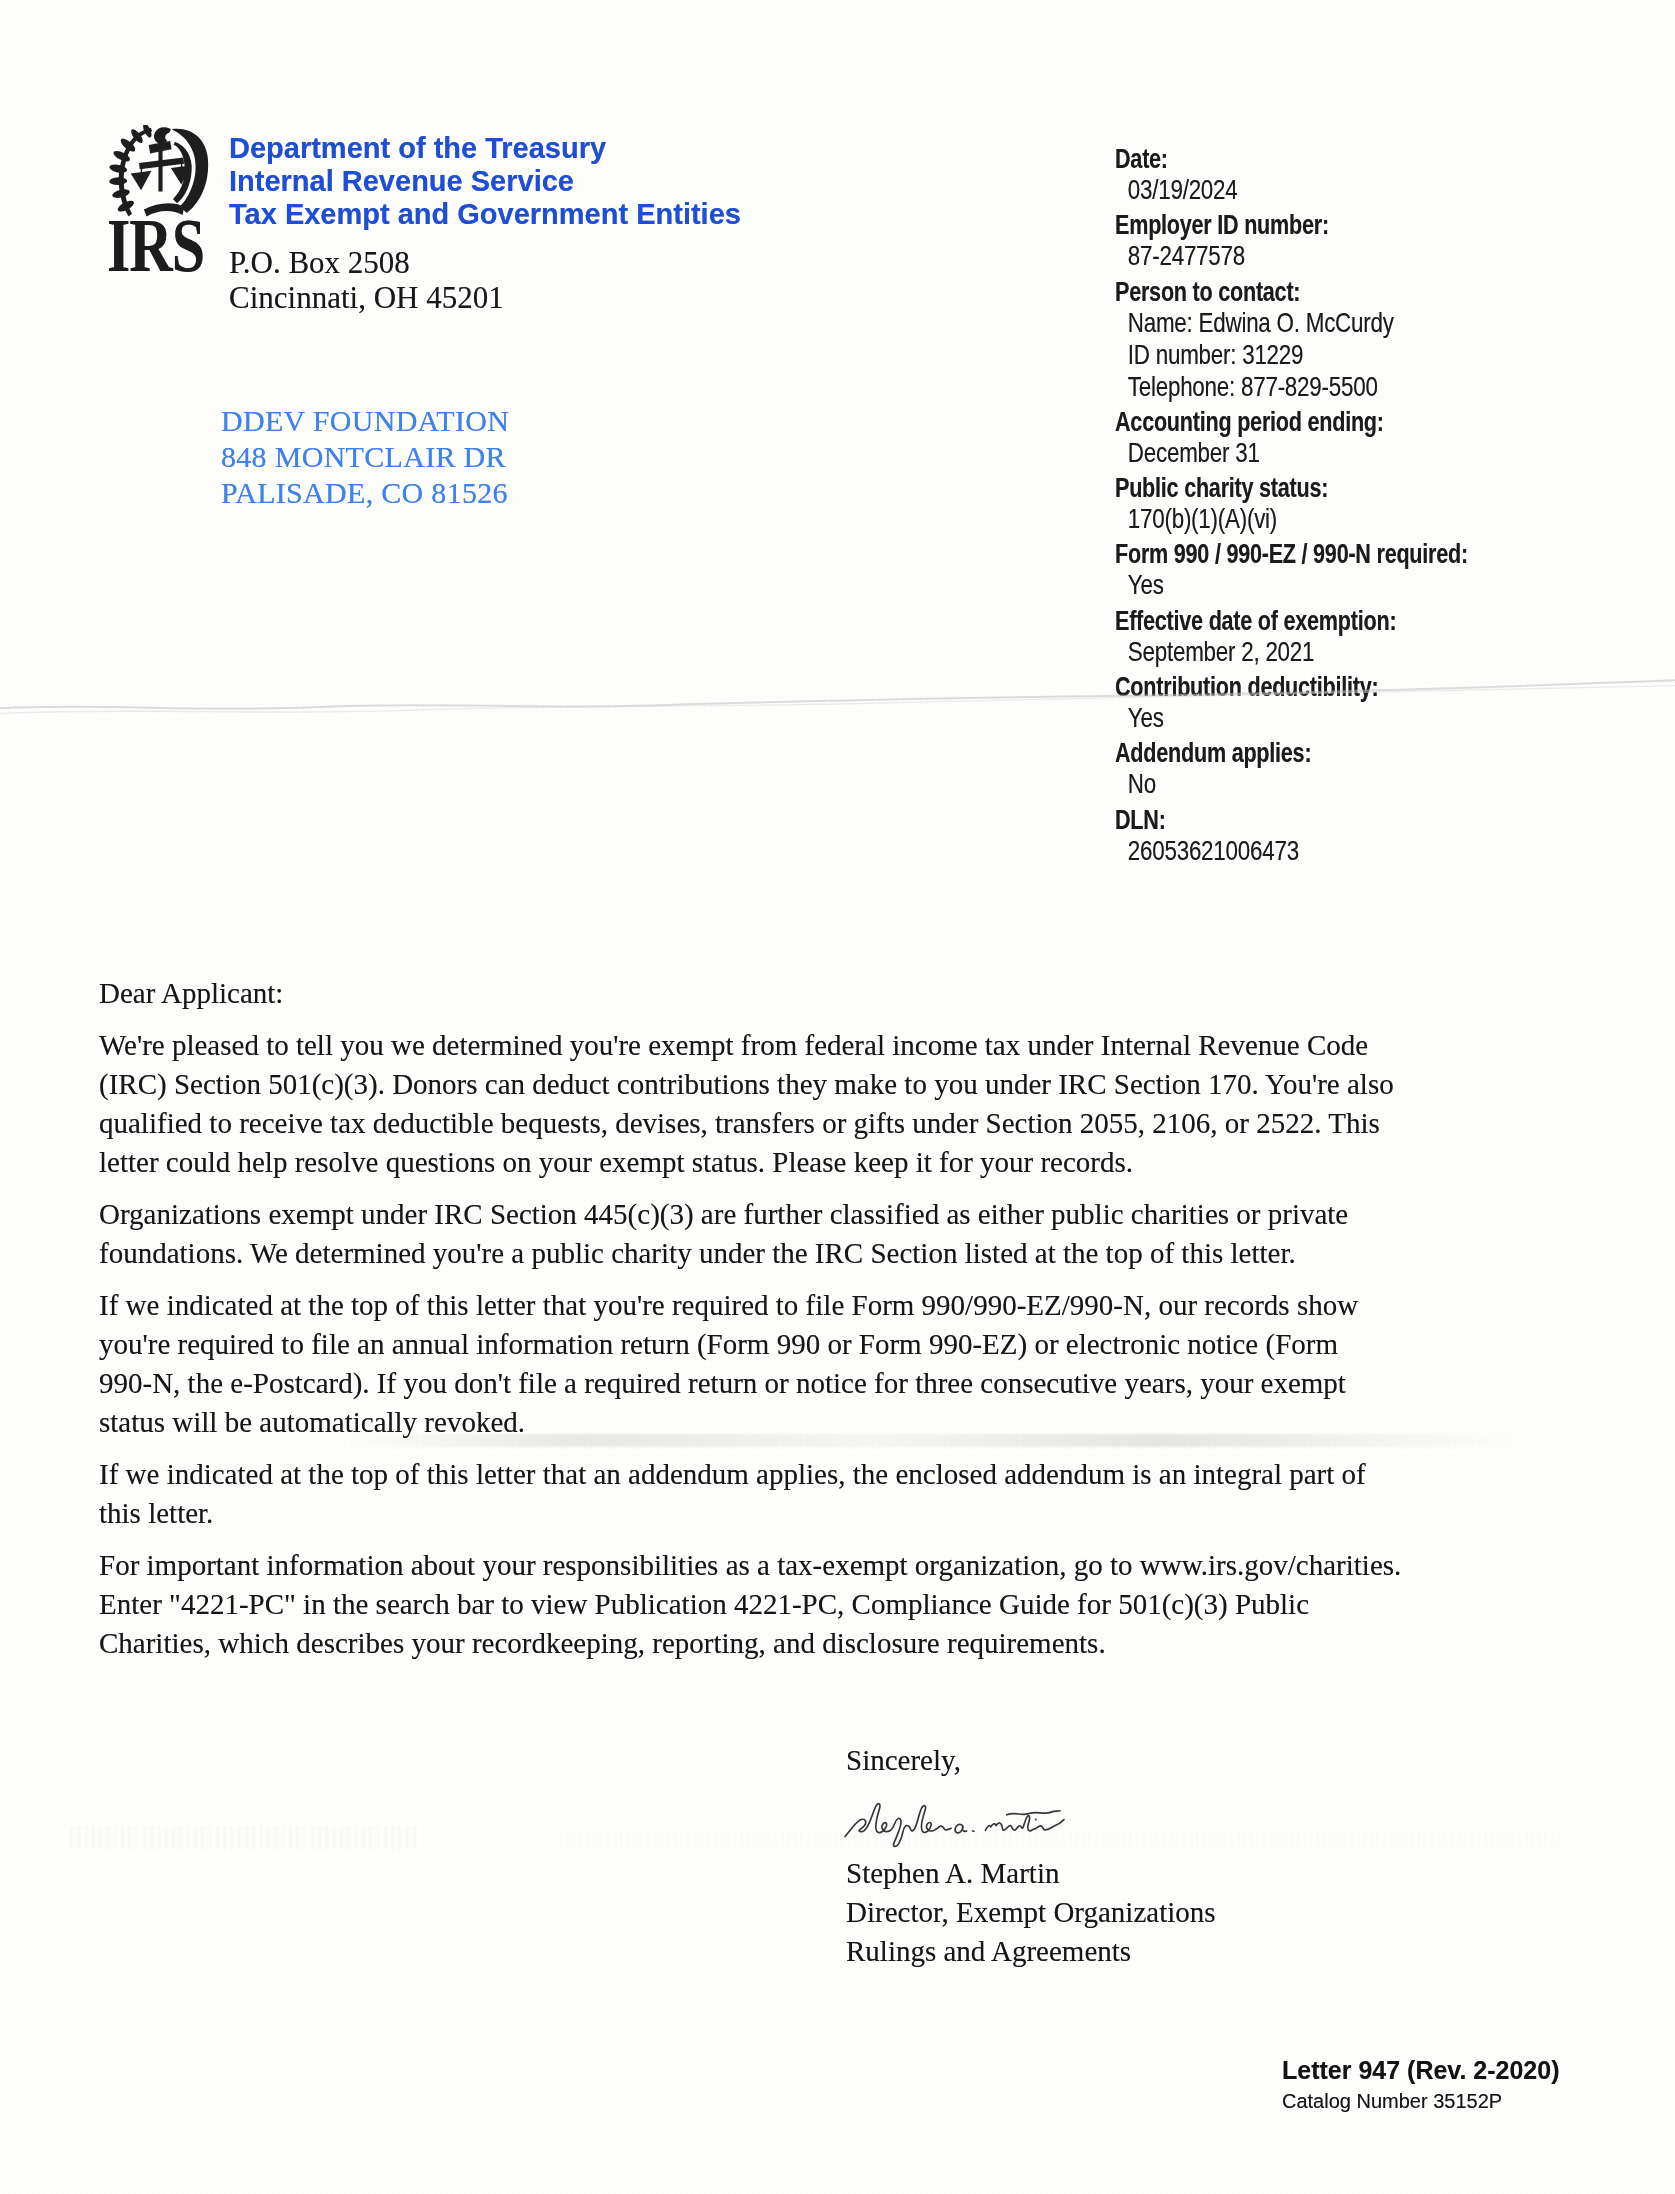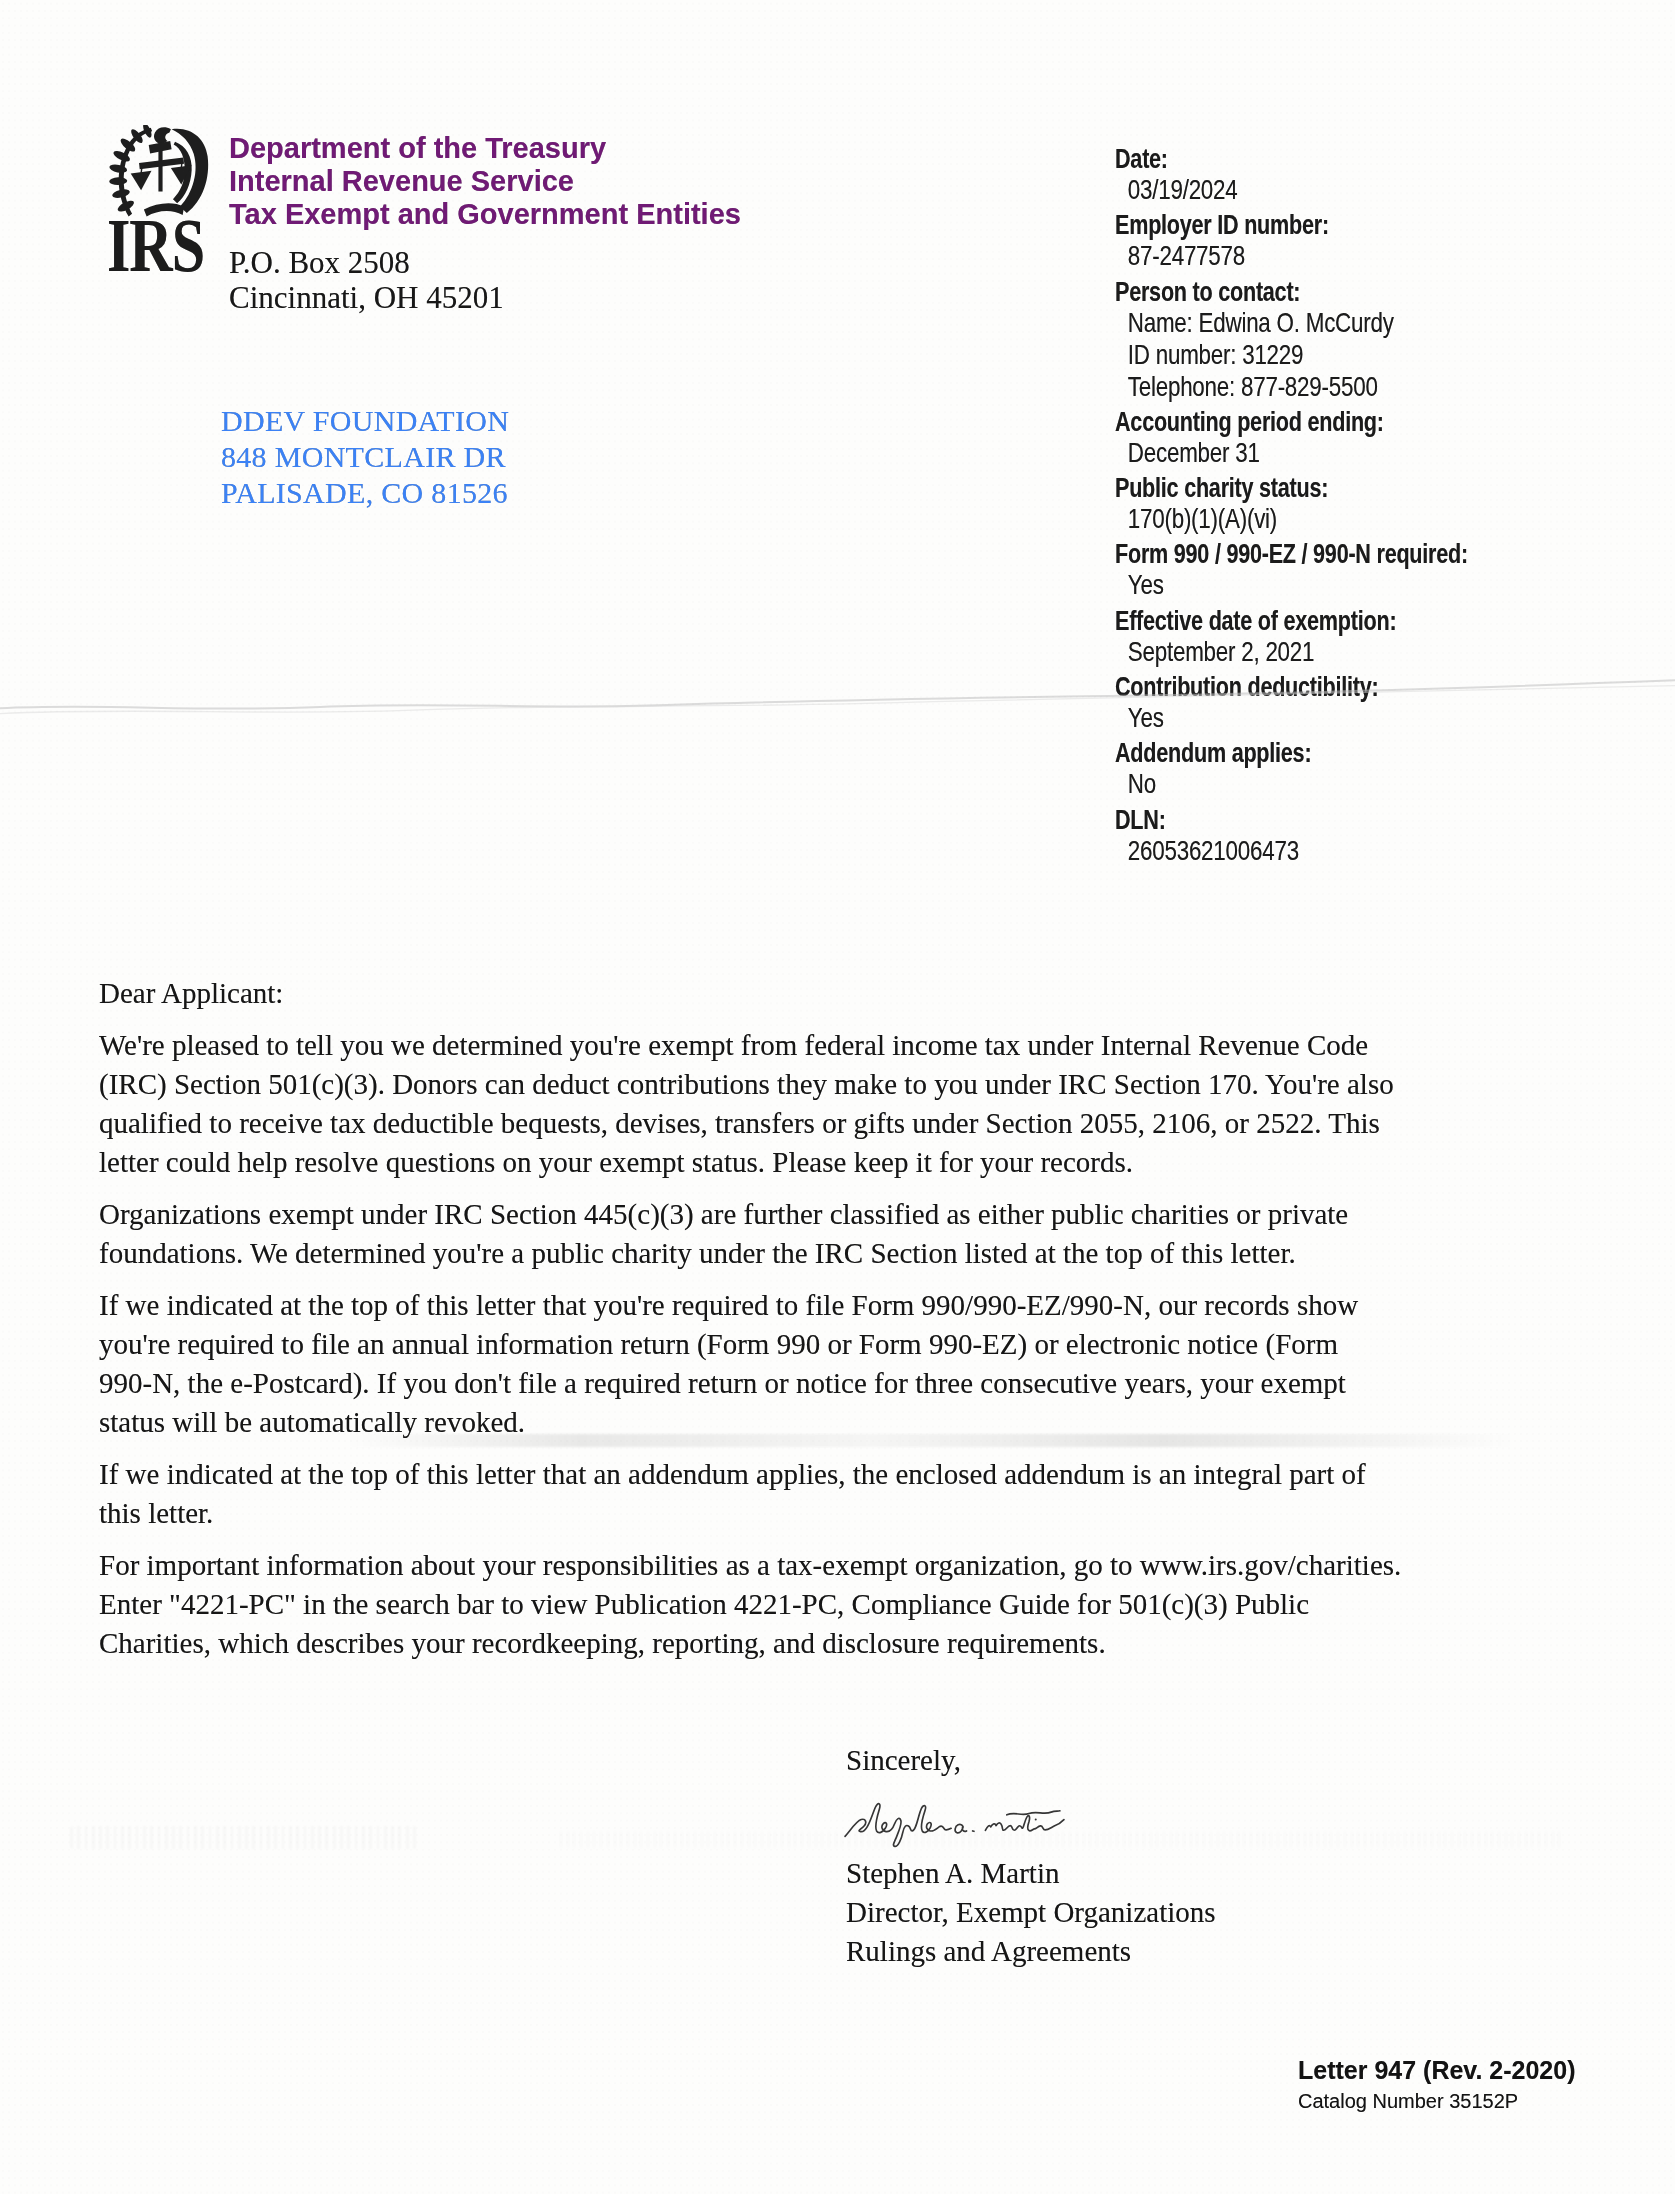--- a/index.html
+++ b/index.html
@@ -23,21 +23,21 @@
   .eagle{ position:absolute; left:105px; top:125px; width:111px; height:97px; }
   .irs-wordmark{
     position:absolute; left:107px; top:212px;
     font-family:"Liberation Serif", serif; font-weight:bold;
     font-size:77px; line-height:67px; letter-spacing:-1.3px;
     transform:scaleX(.78); transform-origin:left top; color:#1c1c1c;
   }
   .letterhead-text{ position:absolute; left:229px; top:132px; }
   .lh-bold{
     font-family:"Liberation Sans", sans-serif; font-weight:bold;
-    font-size:29px; line-height:33px; color:#701a75;
+    font-size:29px; line-height:33px; color:#1d4ed8;
   }
   .lh-serif{ font-size:31px; line-height:35px; margin-top:14px; color:#181818; }
 
   
   .recipient{ position:absolute; left:221px; top:403px; font-size:30px; line-height:36px; letter-spacing:0.3px; color:#3b82f6; }
 
   
   .info-panel{
     position:absolute; left:1115px; top:145px; width:700px;
     font-family:"Liberation Sans", sans-serif; color:#1b1b1b;
@@ -53,21 +53,21 @@
   .salutation{ font-size:29px; line-height:39px; }
   .para{ margin-top:13px; }
   .bline{ font-size:29px; line-height:39px; white-space:nowrap; }
 
   
   .sincerely{ position:absolute; left:846px; top:1742px; font-size:29px; line-height:37px; }
   .signature{ position:absolute; left:839px; top:1779px; width:235px; height:69px; }
   .signer{ position:absolute; left:846px; top:1854px; font-size:29px; line-height:39px; }
 
   
-  .footer{ position:absolute; left:1282px; top:2056px; font-family:"Liberation Sans", sans-serif; color:#131313;margin-left:16px; }
+  .footer{ position:absolute; left:1282px; top:2056px; font-family:"Liberation Sans", sans-serif; color:#131313; }
   .footer-line1{ font-weight:bold; font-size:25px; line-height:29px; }
   .footer-line2{ font-size:20px; line-height:24px; margin-top:4px; }
 
   
   .fold-svg{ position:absolute; left:0; top:667px; width:1675px; height:60px; pointer-events:none; }
   .smudge-revoked{
     position:absolute; left:347px; top:1434px; width:1167px; height:13.3px;
     background:linear-gradient(90deg, transparent, rgba(110,110,110,.14) 20%, rgba(110,110,110,.05) 45%, rgba(110,110,110,.16) 70%, transparent);
     filter:blur(1.3px); border-radius:6.7px; pointer-events:none;
   }

